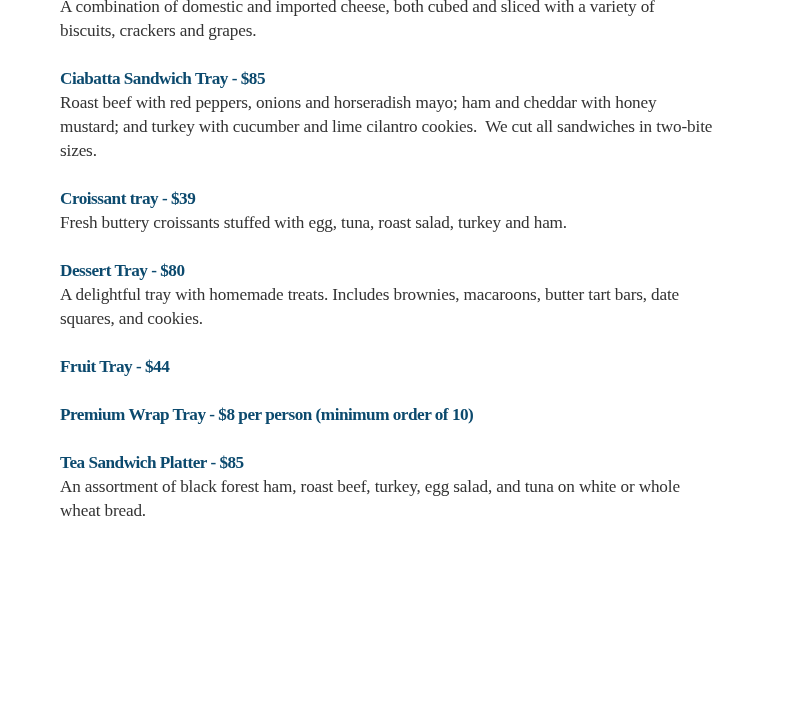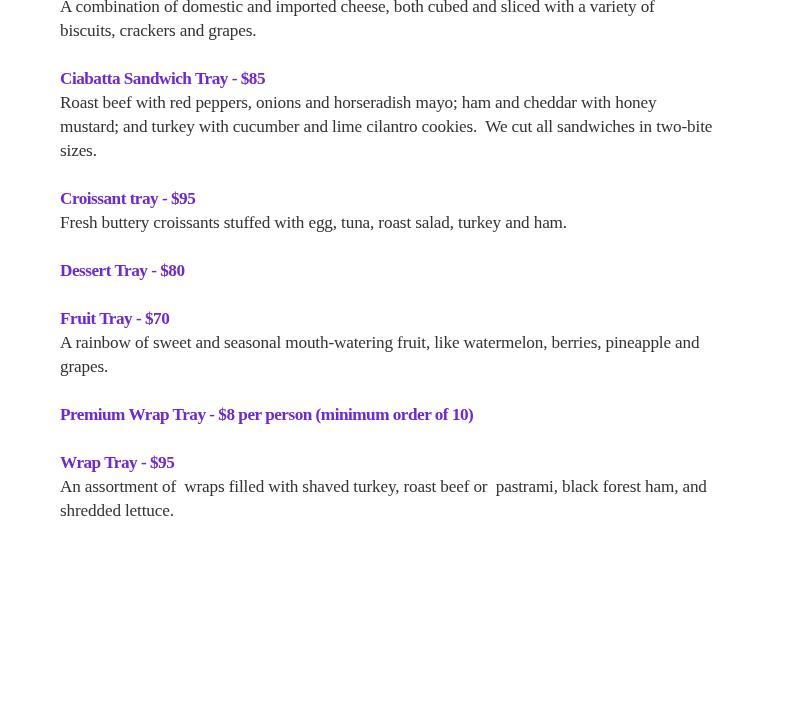--- a/index.html
+++ b/index.html
@@ -6,50 +6,50 @@
     body { width: 785px; height: 725px; overflow: hidden; position: relative; }
     .page {
       position: absolute; left: 60px; top: -5px; width: 680px;
       font-family: "Liberation Serif", "DejaVu Serif", serif;
       color: #222222;
       font-size: 17.2px;
       line-height: 24px;
       letter-spacing: -0.15px;
     }
     .item { margin: 0 0 24px 0; }
-    .title { font-weight: bold; color: #6d28d9; letter-spacing: -0.5px; }
+    .title { font-weight: bold; color: #0c4a6e; letter-spacing: -0.5px; }
     .desc { white-space: pre-wrap; color: #333333; }
   </style>
 </head>
 <body>
 
 <div class="page">
   <div class="item">
     <div class="desc" style="margin-top:0;">A combination of domestic and imported cheese, both cubed and sliced with a variety of
 biscuits, crackers and grapes.</div>
   </div>
   <div class="item">
     <div class="title">Ciabatta Sandwich Tray - $85</div>
     <div class="desc">Roast beef with red peppers, onions and horseradish mayo; ham and cheddar with honey
 mustard; and turkey with cucumber and lime cilantro cookies.  We cut all sandwiches in two-bite
 sizes.</div>
   </div>
   <div class="item">
-    <div class="title">Croissant tray - $95</div>
+    <div class="title">Croissant tray - $39</div>
     <div class="desc">Fresh buttery croissants stuffed with egg, tuna, roast salad, turkey and ham.</div>
   </div>
   <div class="item">
     <div class="title">Dessert Tray - $80</div>
+    <div class="desc">A delightful tray with homemade treats. Includes brownies, macaroons, butter tart bars, date
+squares, and cookies.</div>
   </div>
   <div class="item">
-    <div class="title">Fruit Tray - $70</div>
-    <div class="desc">A rainbow of sweet and seasonal mouth-watering fruit, like watermelon, berries, pineapple and
-grapes.</div>
+    <div class="title">Fruit Tray - $44</div>
   </div>
   <div class="item">
     <div class="title">Premium Wrap Tray - $8 per person (minimum order of 10)</div>
   </div>
   <div class="item">
-    <div class="title">Wrap Tray - $95</div>
-    <div class="desc">An assortment of  wraps filled with shaved turkey, roast beef or  pastrami, black forest ham, and
-shredded lettuce.</div>
+    <div class="title">Tea Sandwich Platter - $85</div>
+    <div class="desc">An assortment of black forest ham, roast beef, turkey, egg salad, and tuna on white or whole
+wheat bread.</div>
   </div>
 </div>
 
 </body></html>

